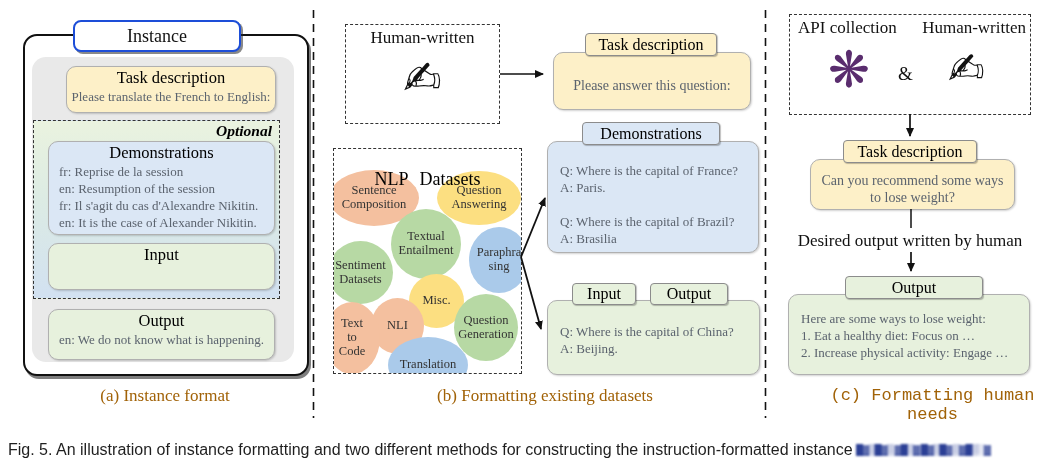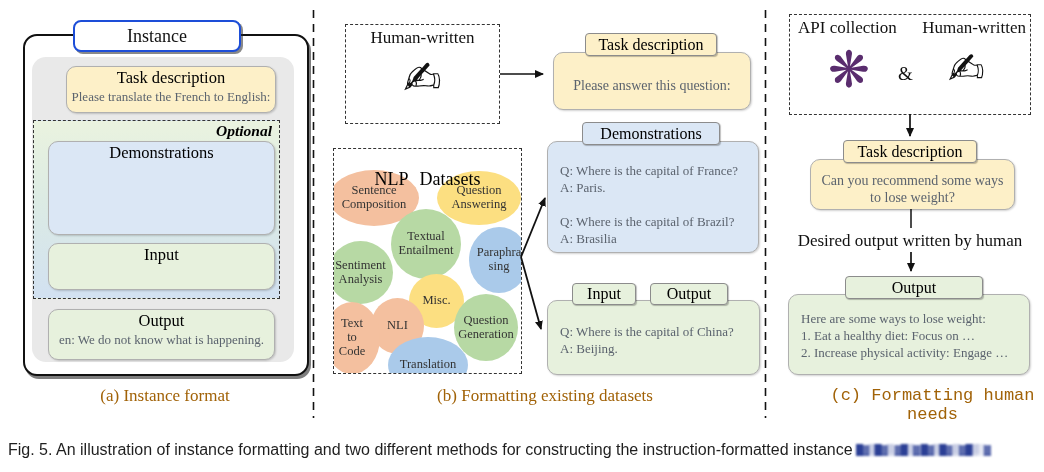--- a/index.html
+++ b/index.html
@@ -67,20 +67,24 @@
   <div class="box-title">Task description</div>
   <div class="box-body center">Please translate the French to English:</div>
 </div>
 
 <div class="dashedbox optional-box">
   <div class="optional-label">Optional</div>
 </div>
 
 <div class="rbox fill-blue" style="left:48px;top:141px;width:225px;height:92px;">
   <div class="box-title">Demonstrations</div>
+  <div class="box-body ml" style="padding-left:10px;">fr: Reprise de la session
+en: Resumption of the session
+fr: Il s'agit du cas d'Alexandre Nikitin.
+en: It is the case of Alexander Nikitin.</div>
 </div>
 
 <div class="rbox fill-green" style="left:48px;top:243px;width:225px;height:45px;">
   <div class="box-title">Input</div>
 </div>
 
 <div class="rbox fill-green" style="left:48px;top:309px;width:225px;height:49px;">
   <div class="box-title">Output</div>
   <div class="box-body center">en: We do not know what is happening.</div>
 </div>
@@ -111,21 +115,21 @@
       <div class="bubble c-green" style="left: 57px; top: 60px; width: 70px; height: 70px;">
         <span>Textual
 Entailment</span>
       </div>
       <div class="bubble c-blue" style="left: 135px; top: 78px; width: 60px; height: 66px;">
         <span>Paraphra
 sing</span>
       </div>
       <div class="bubble c-green" style="left: -6px; top: 92px; width: 65px; height: 63px;">
         <span>Sentiment
-Analysis</span>
+Datasets</span>
       </div>
       <div class="bubble c-yellow" style="left: 75px; top: 125px; width: 55px; height: 54px;">
         <span>Misc.</span>
       </div>
       <div class="bubble c-orange" style="left: 37px; top: 149px; width: 53px; height: 56px;">
         <span>NLI</span>
       </div>
       <div class="bubble c-orange" style="left: -10px; top: 153px; width: 56px; height: 72px;">
         <span>Text
 to

